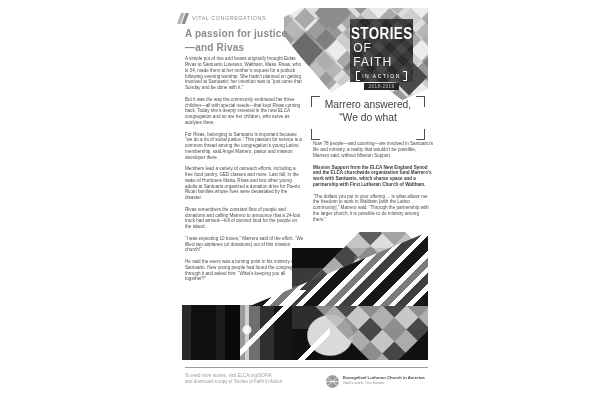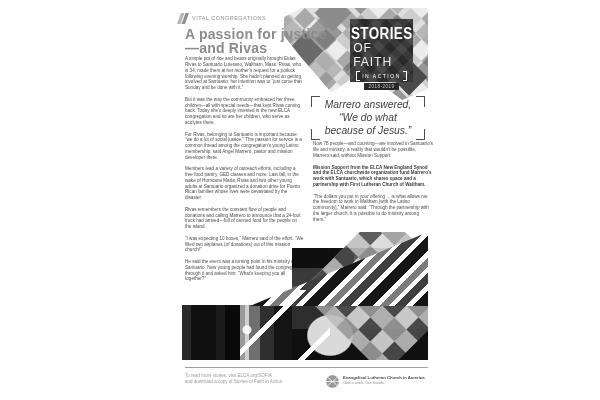--- a/index.html
+++ b/index.html
@@ -7,21 +7,21 @@
           font-family:"Liberation Sans", sans-serif;}
 
   
   .kicker-row{position:absolute;left:177px;top:13px;display:flex;align-items:flex-start;}
   .kicker-text-outer{margin-left:3px;margin-top:2px;}
   .kicker-text{font-size:11px;letter-spacing:1px;color:#8f8f8f;transform:scale(.5);
                transform-origin:0 0;white-space:nowrap;}
 
   
   .headline{position:absolute;left:185px;top:27px;color:#8c8c8c;font-weight:700;
-            font-size:14px;line-height:14px;letter-spacing:.2px;}
+            font-size:10px;line-height:14px;letter-spacing:.2px;}
 
   
   .col-outer{position:absolute;}
   .col-inner{transform:scale(.5);transform-origin:0 0;font-size:9.2px;line-height:11.5px;
              color:#4c4c4c;}
   .col-inner p{margin:0 0 12px 0;}
   .col-inner p.bold{font-weight:700;color:#3a3a3a;}
   .left-col{left:185px;top:56px;width:136px;}
   .left-col .col-inner{width:238px;}
   .right-col{left:313px;top:141px;width:123px;}
@@ -52,21 +52,21 @@
            letter-spacing:1px;}
   .banner-row{display:flex;align-items:center;margin-top:2px;}
   .bracket{width:3px;height:8px;}
   .bracket.l{border-left:1px solid #fff;border-top:1px solid #fff;border-bottom:1px solid #fff;}
   .bracket.r{border-right:1px solid #fff;border-top:1px solid #fff;border-bottom:1px solid #fff;}
   .banner-text{font-size:5px;letter-spacing:1.5px;color:#ffffff;margin:0 2px;white-space:nowrap;}
   .years-tab{margin-top:2px;background:#262626;color:#c9c9c9;font-size:4.5px;line-height:5px;
              padding:1px 4px;letter-spacing:.5px;}
 
   
-  .pullquote{position:absolute;left:311px;top:96px;width:114px;height:44px;font-style:italic;}
+  .pullquote{position:absolute;left:311px;top:96px;width:114px;height:44px;}
   .pq-c{position:absolute;width:8px;height:10px;border:0 solid #4f4f4f;}
   .pq-c.tl{left:0;top:0;border-left-width:1.5px;border-top-width:1.5px;}
   .pq-c.bl{left:0;bottom:0;border-left-width:1.5px;border-bottom-width:1.5px;}
   .pq-c.tr{right:0;top:0;border-right-width:1.5px;border-top-width:1.5px;}
   .pq-c.br{right:0;bottom:0;border-right-width:1.5px;border-bottom-width:1.5px;}
   .pq-text{position:absolute;left:8px;right:8px;top:2px;text-align:center;font-size:10.3px;
            line-height:13px;color:#3d3d3d;}
   .pq-text span{display:block;}
 
   
@@ -155,21 +155,20 @@
   </div>
 
   <div class="pullquote">
     <div class="pq-c tl"></div>
     <div class="pq-c tr"></div>
     <div class="pq-c bl"></div>
     <div class="pq-c br"></div>
     <div class="pq-text">
       <span>Marrero answered,</span>
       <span>“We do what</span>
-      <span>because of Jesus.”</span>
     </div>
   </div>
 
   <div class="col-outer right-col">
     <div class="col-inner">
       <p>Now 78 people—and counting—are involved in Santuario’s life and ministry, a reality that wouldn’t be possible, Marrero said, without Mission Support.</p>
       <p class="bold">Mission Support from the ELCA New England Synod and the ELCA churchwide organization fund Marrero’s work with Santuario, which shares space and a partnership with First Lutheran Church of Waltham.</p>
       <p>“The dollars you put in your offering ... is what allows me the freedom to work in Waltham [with the Latino community],” Marrero said. “Through the partnership with the larger church, it is possible to do ministry among them.”</p>
     </div>
   </div>

